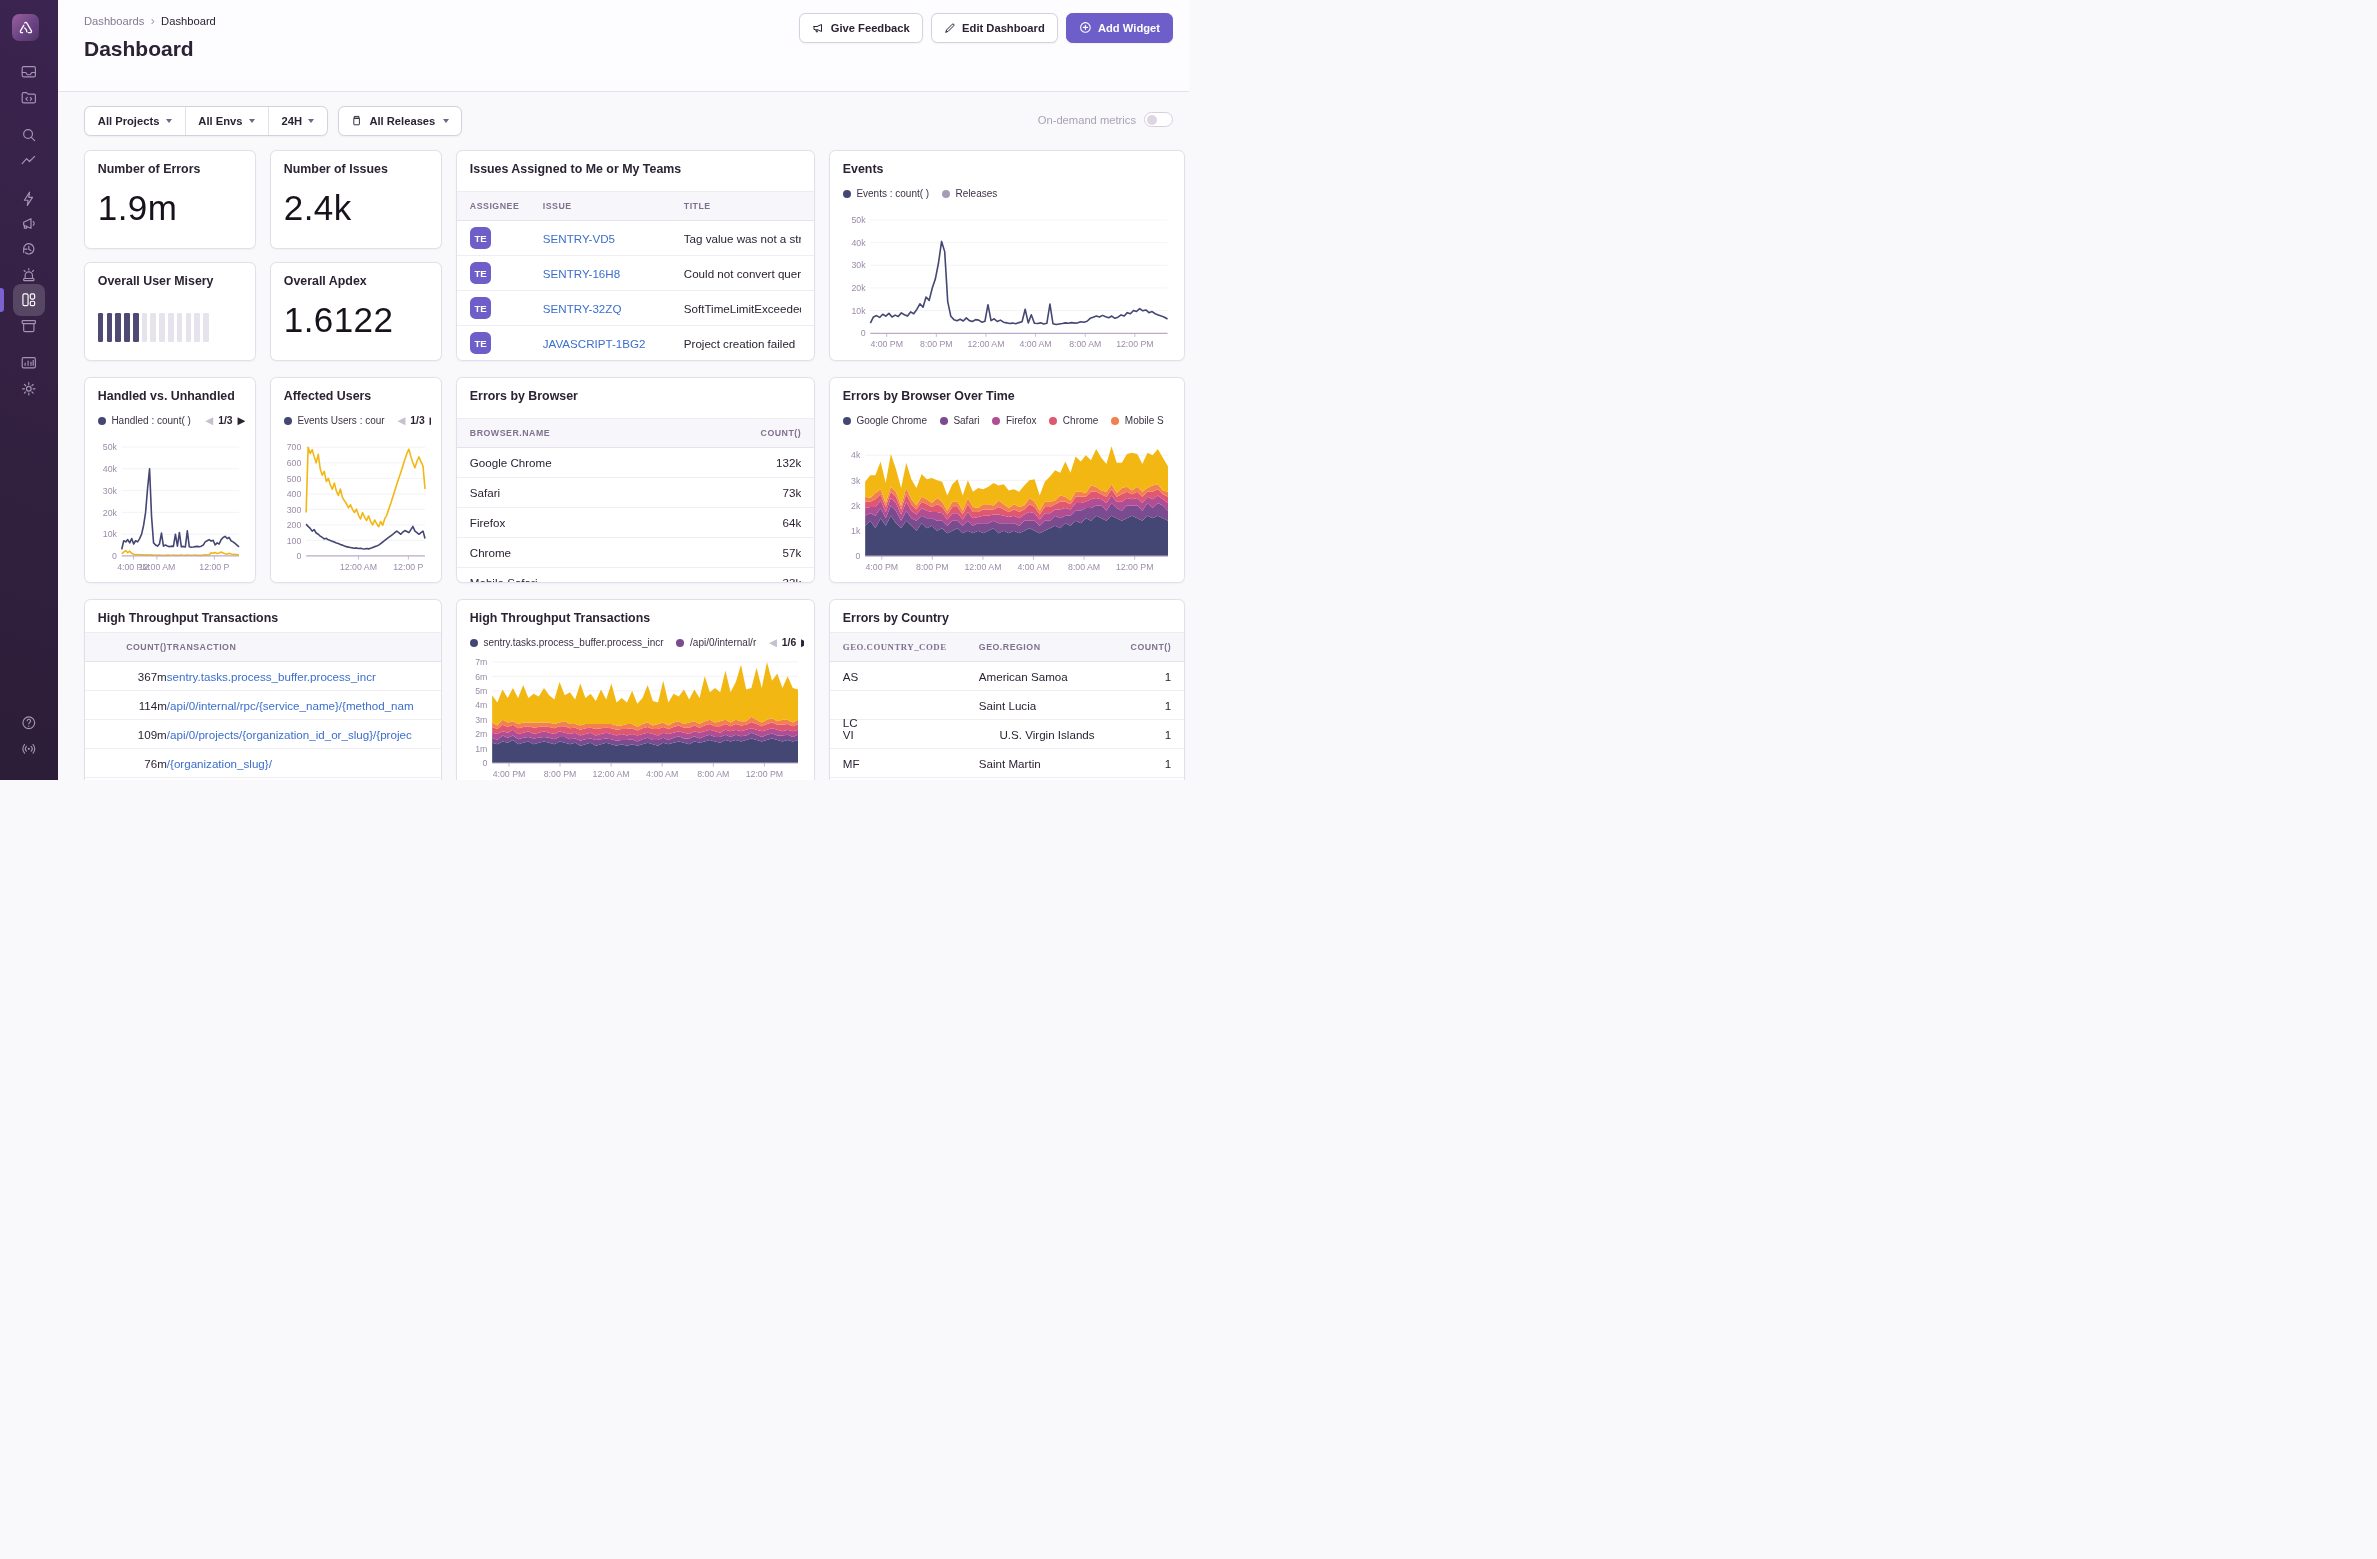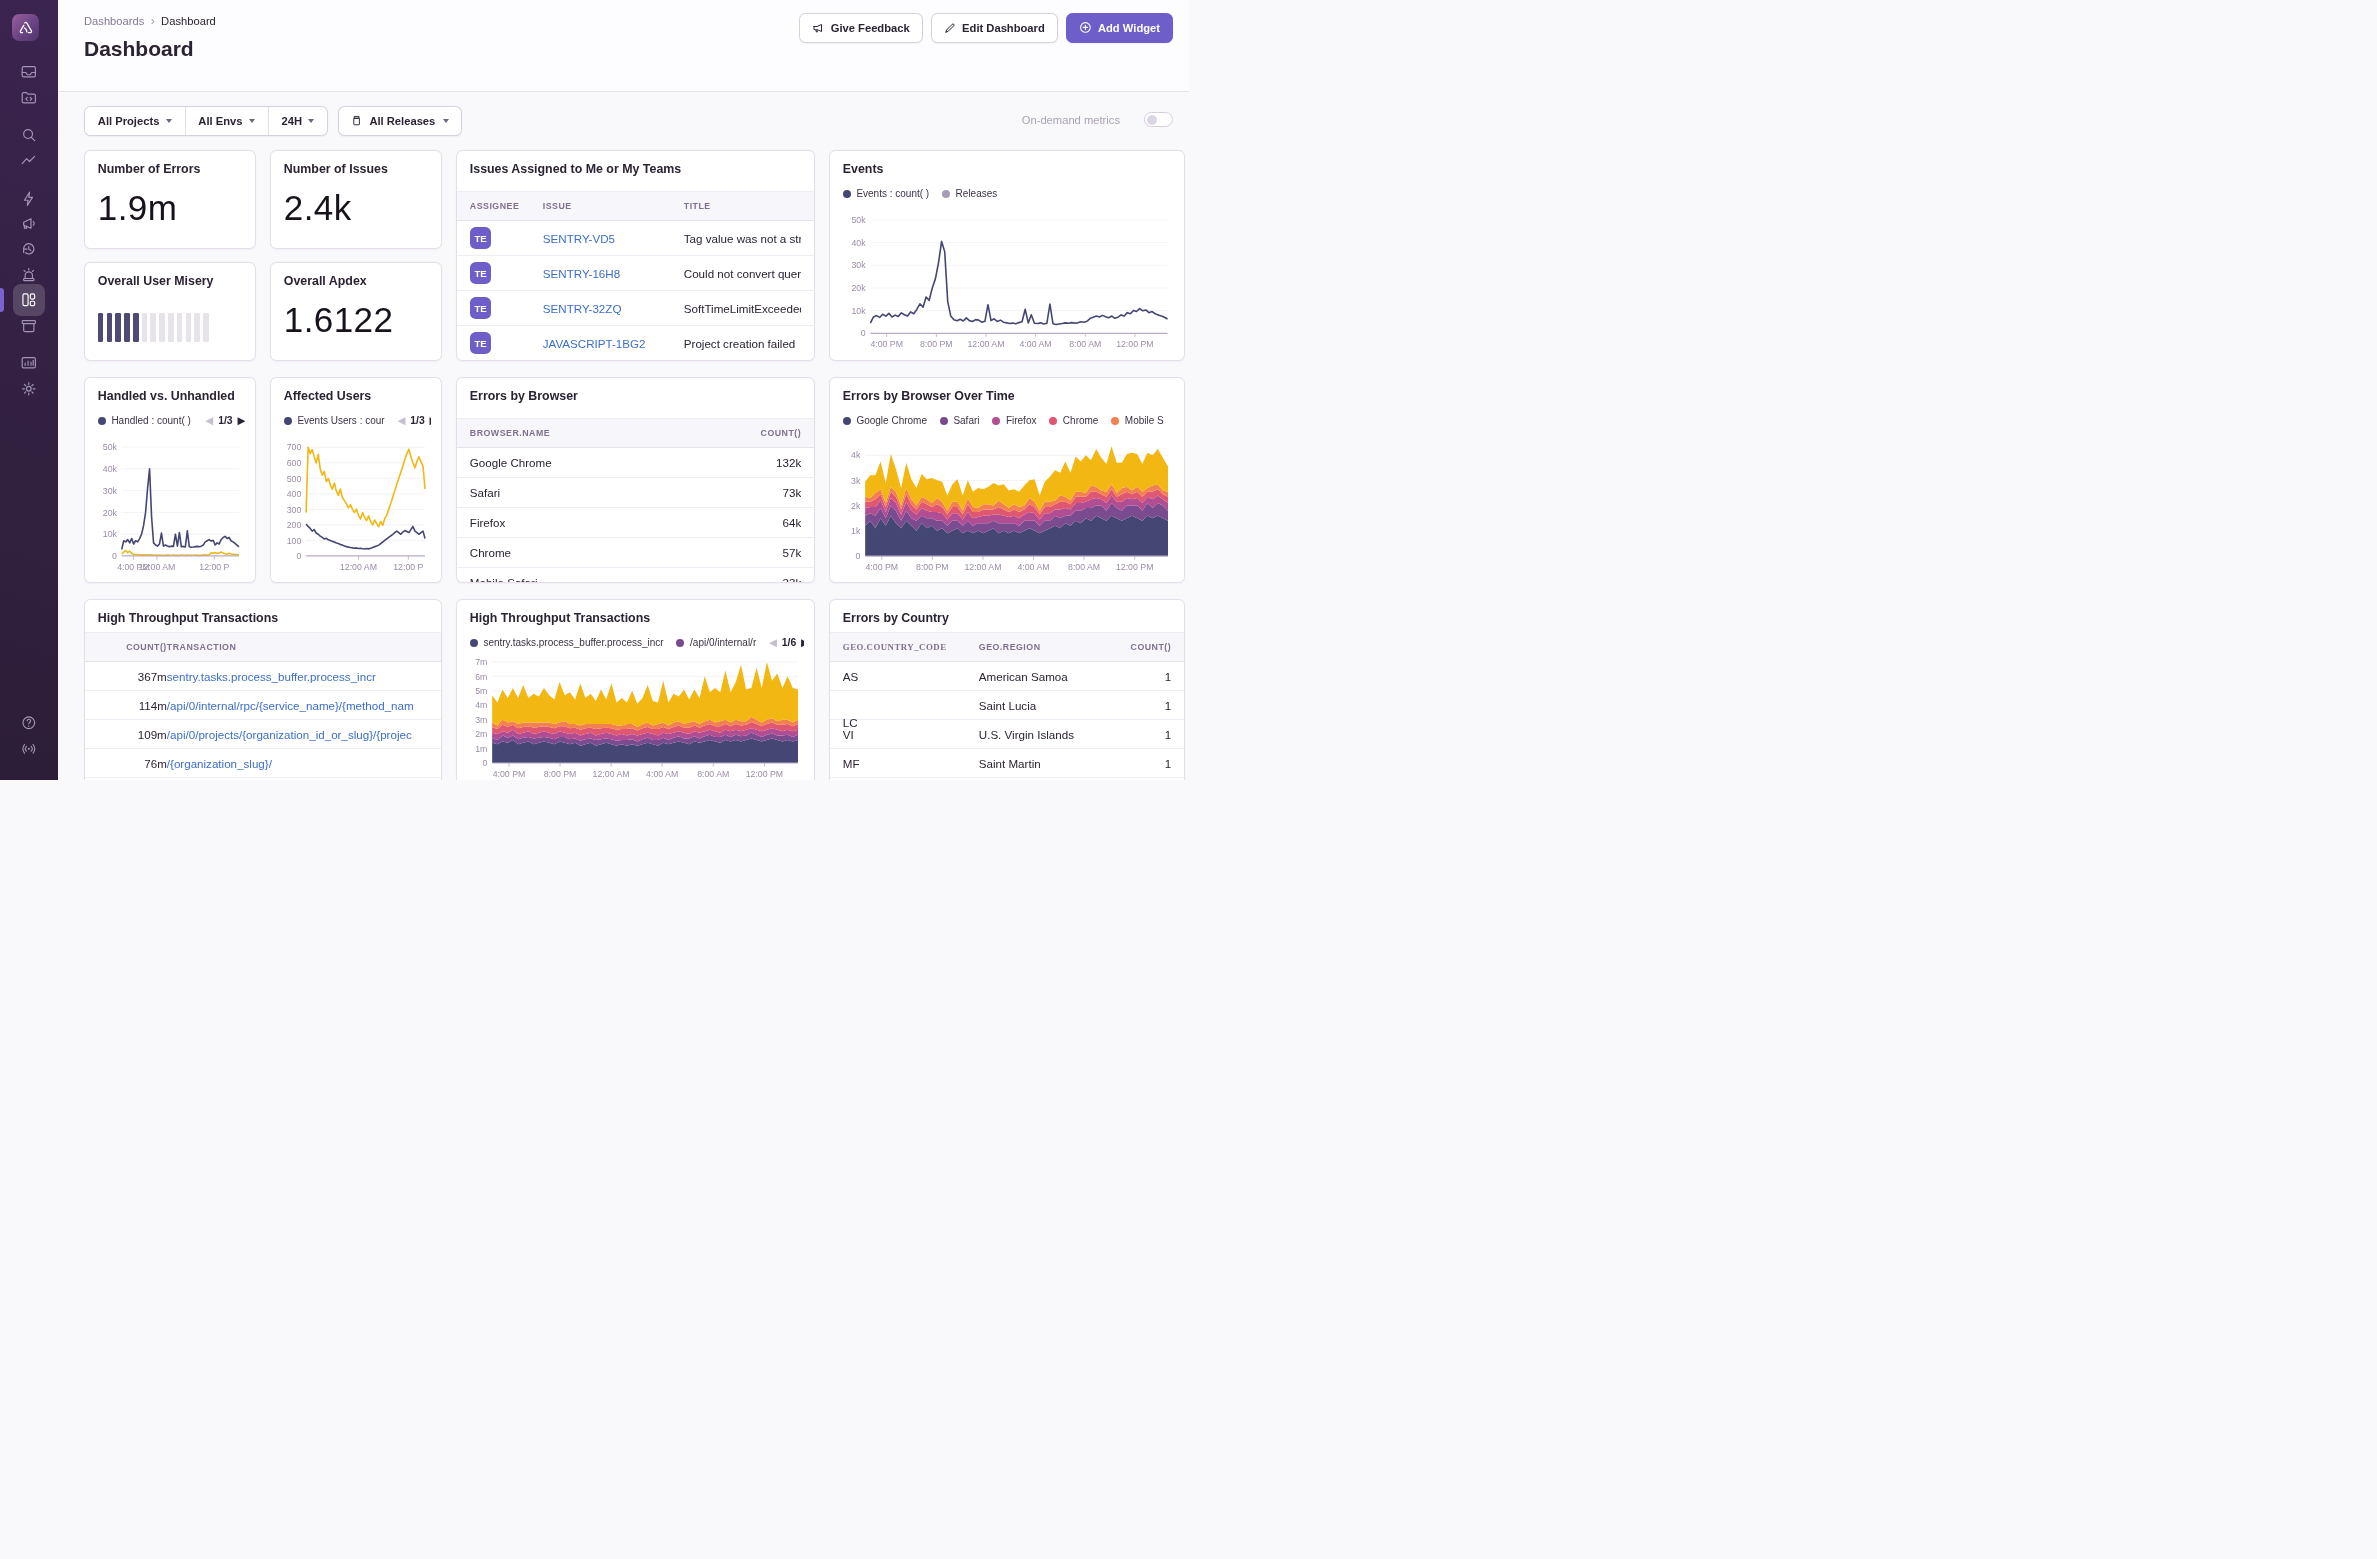--- a/index.html
+++ b/index.html
@@ -38,21 +38,21 @@
   .filterbar{position:absolute;left:84px;top:106px;right:16px;height:30px;}
   .seg{position:absolute;left:0;top:0;height:30px;display:flex;align-items:center;background:#fff;
        border:0.8px solid #d6d0de;border-radius:6.4px;box-shadow:0 0.8px 1.6px rgba(43,34,51,.05);}
   .seg .part{display:flex;align-items:center;gap:6.4px;padding:0 12.8px;font-size:11.2px;font-weight:700;height:100%;}
   .seg .part + .part{border-left:0.8px solid #e4dfe9;}
   .chev{width:0;height:0;border-left:3.2px solid transparent;border-right:3.2px solid transparent;
         border-top:4px solid #71657f;margin-top:0.8px;}
   .rel-btn{position:absolute;left:254px;top:0;height:30px;display:flex;align-items:center;gap:7.2px;
            padding:0 12px;background:#fff;border:0.8px solid #d6d0de;border-radius:6.4px;font-size:11.2px;
            font-weight:700;box-shadow:0 0.8px 1.6px rgba(43,34,51,.05);}
-  .ondemand{position:absolute;right:0;top:6.4px;display:flex;align-items:center;gap:24px;
+  .ondemand{position:absolute;right:0;top:6.4px;display:flex;align-items:center;gap:8px;
             font-size:11.2px;color:#aaa2b5;}
   .toggle{width:29px;height:15px;border:0.8px solid #d6d0de;border-radius:8px;background:#fff;position:relative;}
   .toggle .knob{position:absolute;left:1.6px;top:1.6px;width:10.4px;height:10.4px;border-radius:50%;background:#dcd6e4;}
 
   
   .card{position:absolute;background:#fff;border:0.8px solid #e3dee9;border-radius:6.4px;
         box-shadow:0 0.8px 1.6px rgba(43,34,51,.04);overflow:hidden;}
   .card .title{position:absolute;left:12.8px;top:11.2px;font-size:12.4px;font-weight:700;color:#2b2233;white-space:nowrap;}
   .stat-value{position:absolute;left:12.8px;top:37px;font-size:35px;font-weight:500;color:#18121c;letter-spacing:0.4px;}
 
@@ -642,21 +642,21 @@
         <div class="td " style="flex:1;min-width:0;">American Samoa</div>
         <div class="td right" style="width:56px;flex:none;">1</div>
       </div>
       <div class="tr" style="height:29px">
         <div class="td " style="width:136px;flex:none;margin-top:34px;">LC</div>
         <div class="td " style="flex:1;min-width:0;">Saint Lucia</div>
         <div class="td right" style="width:56px;flex:none;">1</div>
       </div>
       <div class="tr" style="height:29px">
         <div class="td " style="width:136px;flex:none;">VI</div>
-        <div class="td " style="flex:1;min-width:0;">U.S. Virgin Islands</div>
+        <div class="td " style="flex:1;min-width:0;text-align:center;">U.S. Virgin Islands</div>
         <div class="td right" style="width:56px;flex:none;">1</div>
       </div>
       <div class="tr" style="height:29px">
         <div class="td " style="width:136px;flex:none;">MF</div>
         <div class="td " style="flex:1;min-width:0;">Saint Martin</div>
         <div class="td right" style="width:56px;flex:none;">1</div>
       </div>
     </div>
 </div>
 

